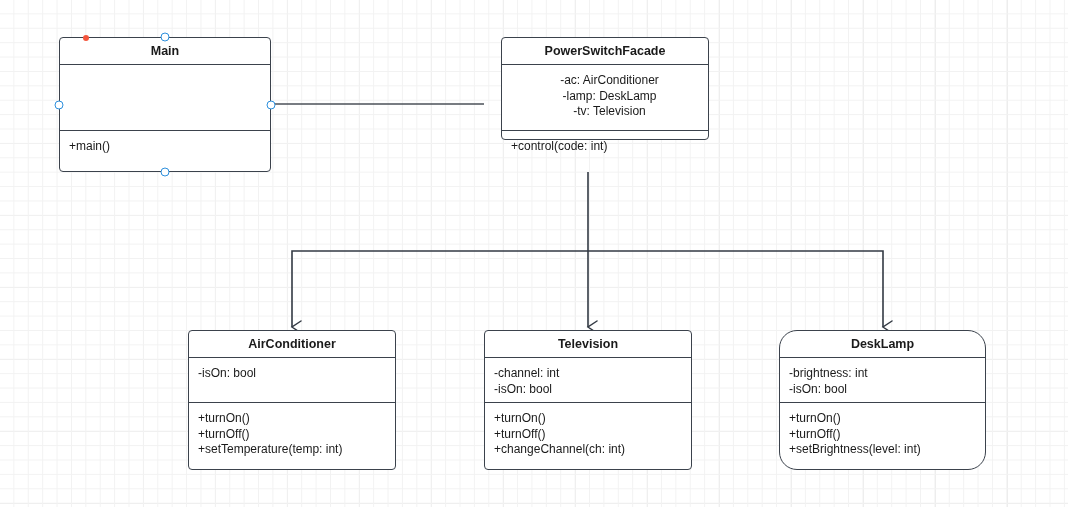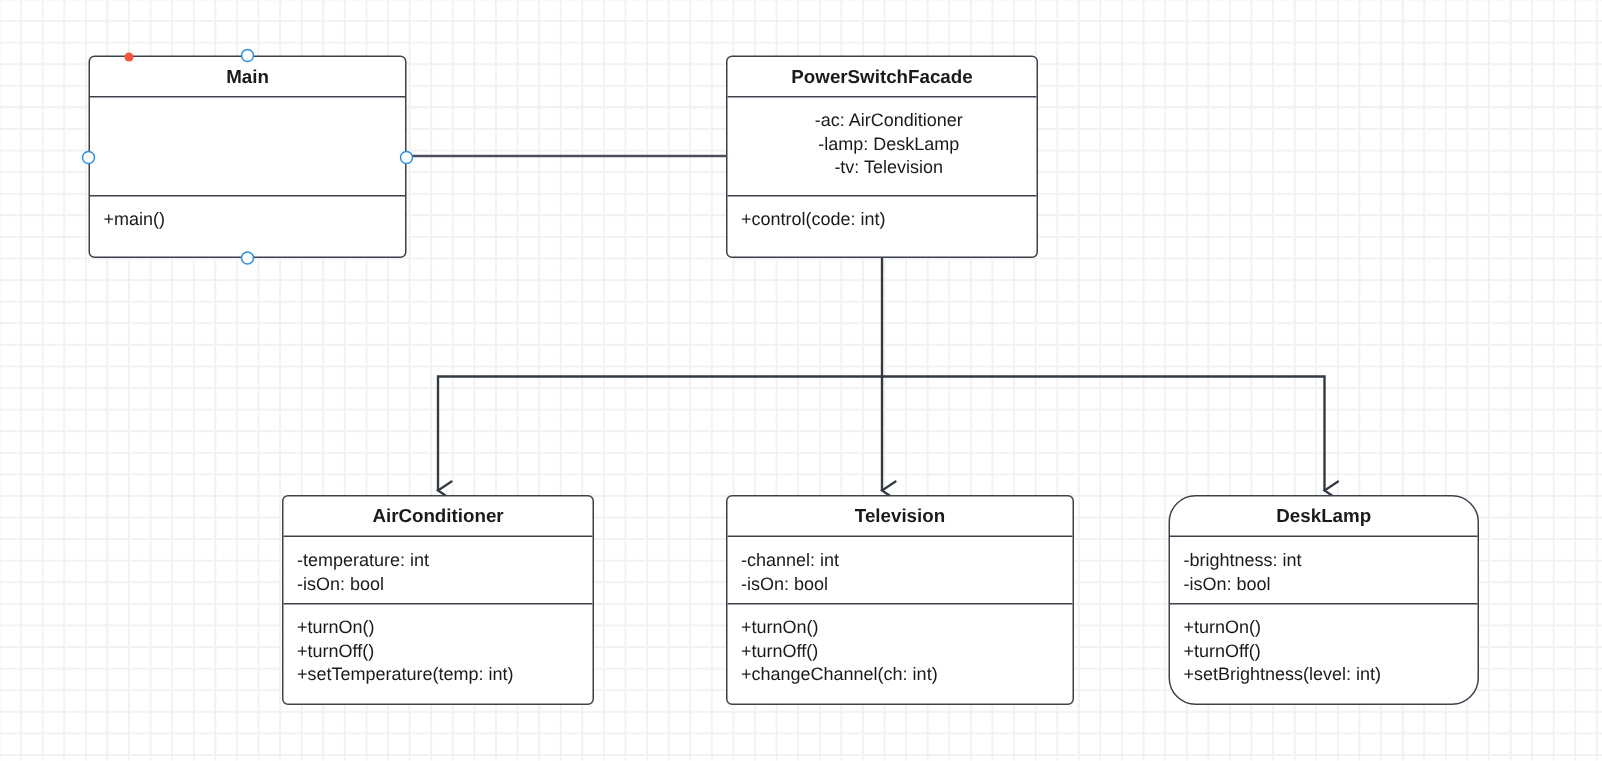--- a/index.html
+++ b/index.html
@@ -114,46 +114,45 @@
   </svg>
 
   <div class="uml-class" style="left:59px; top:37px; width:212px; height:135px;">
     <div class="cls-title" style="height:27px;">Main</div>
     <div class="cls-compartment divider empty" style="height:66px;"></div>
     <div class="cls-compartment">
       <div class="member">+main()</div>
     </div>
   </div>
 
-  <div class="uml-class" style="left:484px; top:37px; width:208px; height:135px;">
+  <div class="uml-class" style="left:501px; top:37px; width:208px; height:103px;">
     <div class="cls-title" style="height:27px;">PowerSwitchFacade</div>
     <div class="cls-compartment divider" style="height:66px;text-align:center;">
       <div class="member">-ac: AirConditioner</div>
       <div class="member">-lamp: DeskLamp</div>
       <div class="member">-tv: Television</div>
     </div>
     <div class="cls-compartment">
       <div class="member">+control(code: int)</div>
     </div>
   </div>
 
   <div class="uml-class" style="left:188px; top:330px; width:208px; height:140px;">
     <div class="cls-title" style="height:27px;">AirConditioner</div>
     <div class="cls-compartment divider" style="height:45px;">
-      <div class="member">-temperature: int</div>
       <div class="member">-isOn: bool</div>
     </div>
     <div class="cls-compartment">
       <div class="member">+turnOn()</div>
       <div class="member">+turnOff()</div>
       <div class="member">+setTemperature(temp: int)</div>
     </div>
   </div>
 
-  <div class="uml-class" style="left:484px; top:330px; width:232px; height:140px;">
+  <div class="uml-class" style="left:484px; top:330px; width:208px; height:140px;">
     <div class="cls-title" style="height:27px;">Television</div>
     <div class="cls-compartment divider" style="height:45px;">
       <div class="member">-channel: int</div>
       <div class="member">-isOn: bool</div>
     </div>
     <div class="cls-compartment">
       <div class="member">+turnOn()</div>
       <div class="member">+turnOff()</div>
       <div class="member">+changeChannel(ch: int)</div>
     </div>

